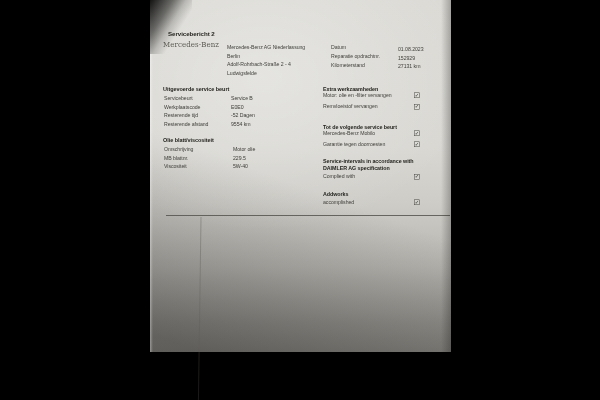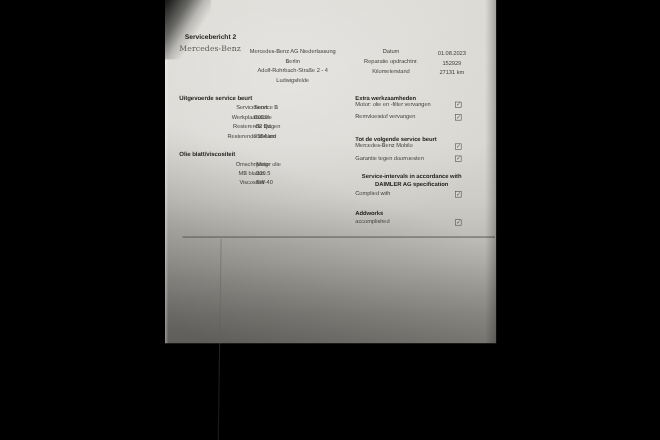--- a/index.html
+++ b/index.html
@@ -1,24 +1,23 @@
 <!DOCTYPE html>
 <html><head>
 <meta charset="utf-8">
 <style>
   html,body{margin:0;padding:0;background:#000;}
   .photo{position:relative;width:600px;height:400px;background:#000;overflow:hidden;
          font-family:"Liberation Sans",sans-serif;}
   
-  .paper{position:absolute;left:150px;top:0;width:301px;height:312px;
+  .paper{position:absolute;left:150px;top:0;width:301px;height:352px;
     background:
       radial-gradient(ellipse 300px 220px at 38% 22%, rgba(255,255,255,0.30), rgba(255,255,255,0) 70%),
       linear-gradient(200deg, rgba(24,23,21,0) 52%, rgba(24,23,21,0.16) 72%, rgba(24,23,21,0.38) 96%),
       linear-gradient(180deg, #dbdad5 0%, #d8d7d2 42%, #cdccc7 58%, #b5b4af 76%, #969590 92%, #8b8984 100%);
-    text-align: center;
   }
   .corner-shadow{position:absolute;left:0;top:0;width:42px;height:54px;
     background:linear-gradient(122deg, rgba(8,8,7,0.95) 0%, rgba(8,8,7,0.55) 30%, rgba(8,8,7,0.18) 48%, transparent 64%);}
   .edge-shade-right{position:absolute;right:0;top:0;width:10px;height:100%;
     background:linear-gradient(270deg, rgba(18,17,15,0.28), rgba(18,17,15,0) 100%);}
   .edge-light-left{position:absolute;left:0;top:0;width:3px;height:100%;
     background:linear-gradient(90deg, rgba(255,255,255,0.35), rgba(255,255,255,0));}
   
   .content{position:absolute;left:0;top:0;width:602px;height:800px;
     transform:scale(0.5);transform-origin:0 0;color:#43423d;font-size:10.4px;

